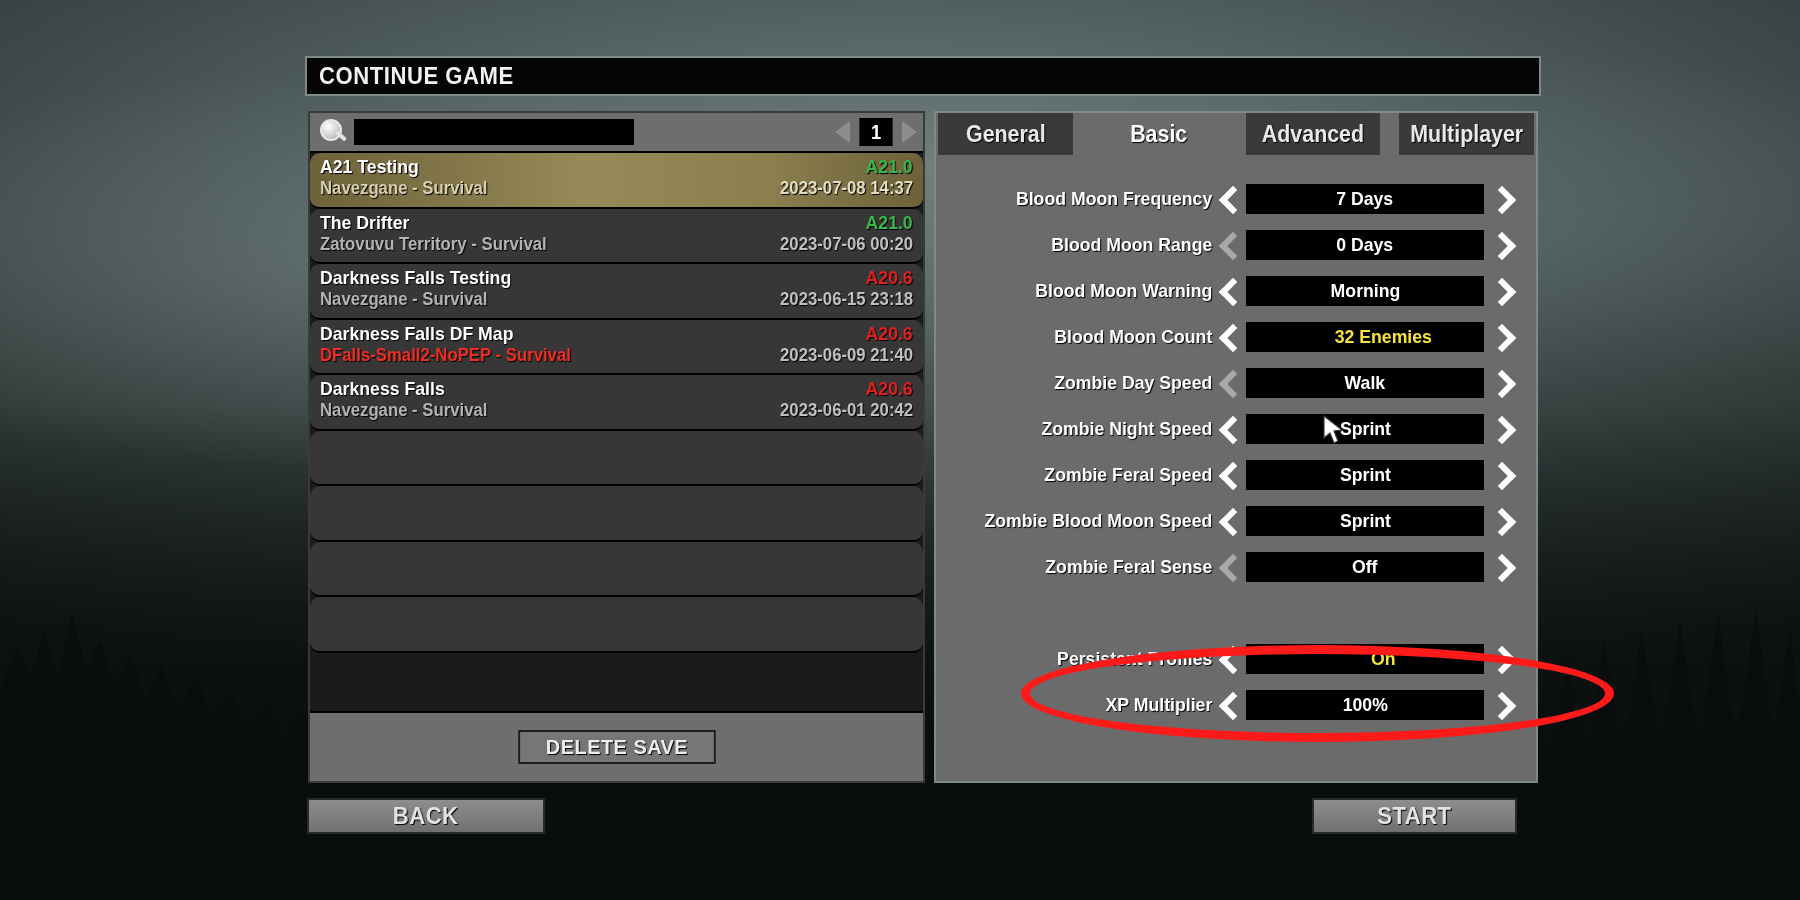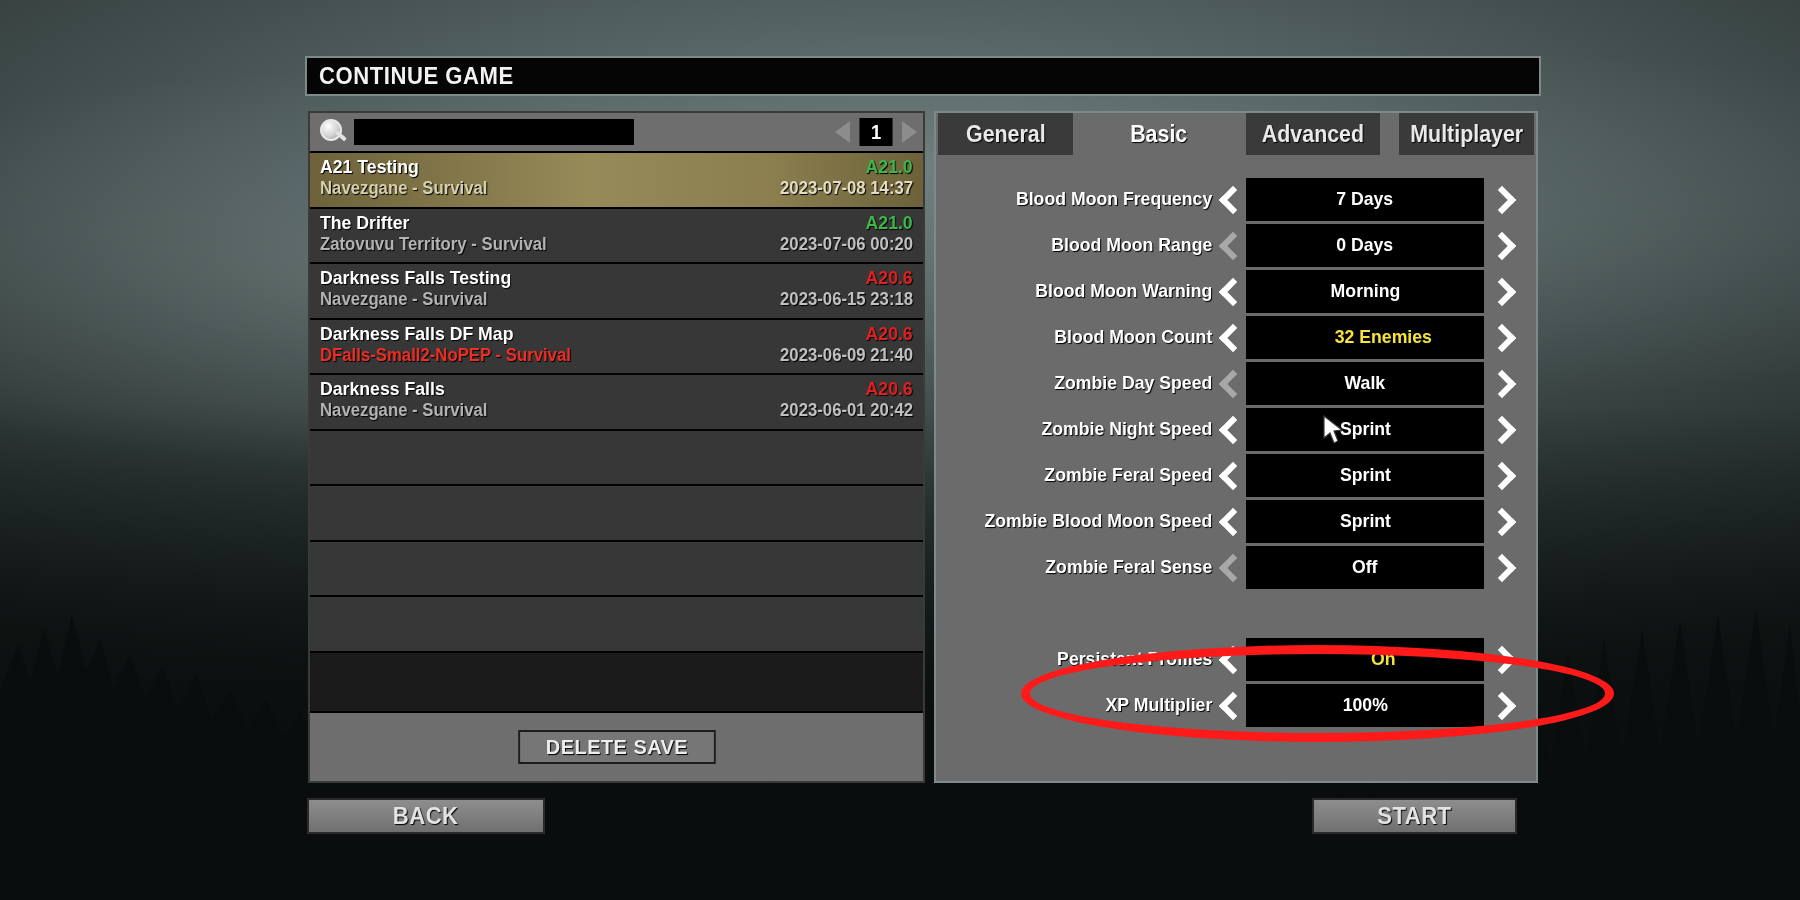--- a/index.html
+++ b/index.html
@@ -135,20 +135,21 @@
     height: 560px;
     background: #1b1b1b;
     border-top: 2px solid #000;
   }
   .save-row {
     position: relative;
     height: 55.5px;
     background: #373737;
     border-bottom: 2px solid #000;
     padding: 3px 10px 0 10px;
+    border-radius: 10px;
   }
   .save-row.selected {
     background: linear-gradient(to right, #6d6239 0%, #968a59 45%, #8b7f50 75%, #6c6138 100%);
   }
   .save-row.empty { background: #373737; }
   .save-line1, .save-line2 {
     display: flex; justify-content: space-between; align-items: baseline;
   }
   .save-name {
     color: #ffffff;
@@ -268,21 +269,21 @@
   }
   .chev.right::before {
     border-left: none; border-bottom: none;
     border-right: 6px solid #ffffff;
     border-top: 6px solid #ffffff;
     left: 4px;
   }
   .chev.dim::before { border-color: #a8a8a8; }
   .setting-value {
     flex: 0 0 238px;
-    height: 43px;
+    height: 30px;
     background: #000000;
     color: #ffffff;
     font-size: 19px; font-weight: bold;
     display: flex; align-items: center; justify-content: center;
     margin: 0 4px;
     text-shadow: 1px 1px 1px #000;
   }
   .setting-value span { transform: scaleX(.93); display: block; }
   .setting-value.yellow { color: #f5e23c; padding-left: 36px; }
 

